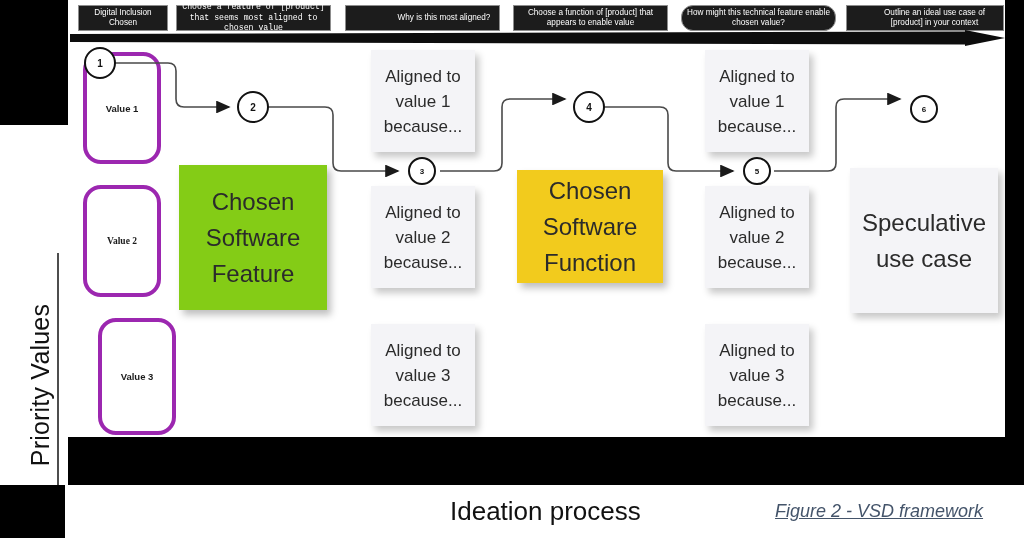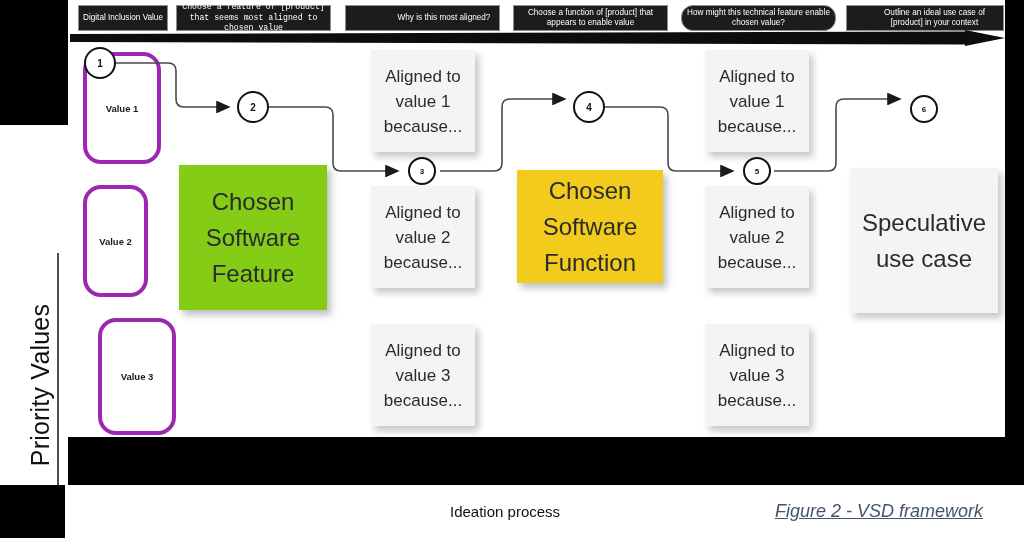--- a/index.html
+++ b/index.html
@@ -51,37 +51,37 @@
         font-size:10px;font-weight:bold;color:#111;box-sizing:border-box;z-index:6;}
   .circ.sm{width:28px;height:28px;font-size:8px;}
 
   
   #wires{position:absolute;left:0;top:0;width:1024px;height:485px;z-index:4;}
 
   
   #caption-bar{position:absolute;left:65px;top:485px;width:959px;height:53px;background:#fff;
      display:flex;align-items:center;}
   #cap-title{position:absolute;left:385px;top:0;height:53px;display:flex;align-items:center;
-     font-size:15px;color:#111;}
+     font-size:26px;color:#111;}
   #cap-fig{position:absolute;left:710px;top:0;height:53px;display:flex;align-items:center;
      font-size:18px;font-style:italic;color:#44546a;text-decoration:underline;}
 </style>
 </head>
 <body>
 
 <div id="canvas">
 
   <div id="panel"></div>
 
   <div id="side-label-panel">
     <div id="side-divider"></div>
     <div id="side-label">Priority Values</div>
   </div>
 
-  <div class="hdr" style="left:78px;width:90px;">Digital Inclusion Value</div>
+  <div class="hdr" style="left:78px;width:90px;">Digital Inclusion Chosen</div>
   <div class="hdr" style="left:176px;width:155px;font-family:Liberation Mono, monospace;">Choose a feature of [product] that seems most aligned to chosen value</div>
   <div class="hdr" style="left:345px;width:155px;padding-left:46px;">Why is this most aligned?</div>
   <div class="hdr" style="left:513px;width:155px;">Choose a function of [product] that appears to enable value</div>
   <div class="hdr" style="left:681px;width:155px;border-radius:12px;">How might this technical feature enable chosen value?</div>
   <div class="hdr" style="left:846px;width:158px;padding-left:22px;">Outline an ideal use case of [product] in your context</div>
 
   <svg id="big-arrow" viewBox="0 0 940 20" preserveAspectRatio="none">
     <polygon points="0,4 895,1.5 895,0 935,8 895,16 895,14.5 0,12" fill="#0d0d0d"></polygon>
   </svg>
 
@@ -101,21 +101,21 @@
 
       <path d="M604,107 H660 Q668,107 668,115 V163 Q668,171 676,171 H733" marker-end="url(#ah)"></path>
 
       <path d="M774,171 H828 Q836,171 836,163 V107 Q836,99 844,99 H900" marker-end="url(#ah)"></path>
     </g>
   </svg>
 
   <div class="vcard" style="left:83px;top:52px;width:78px;height:112px;">
     <span>Value 1</span>
   </div>
-  <div class="vcard" style="left:83px;top:185px;width:65px;height:112px;">
+  <div class="vcard" style="left:83px;top:185px;width:78px;height:112px;font-family:Liberation Serif, serif;">
     <span>Value 2</span>
   </div>
   <div class="vcard" style="left:83px;top:318px;width:78px;height:117px;margin-left:15px;">
     <span>Value 3</span>
   </div>
 
   <div class="note pale big" style="left:179px;top:165px;width:148px;height:145px;">
     <span>Chosen Software Feature</span>
   </div>
   <div class="note gold big" style="left:517px;top:170px;width:146px;height:113px;">

